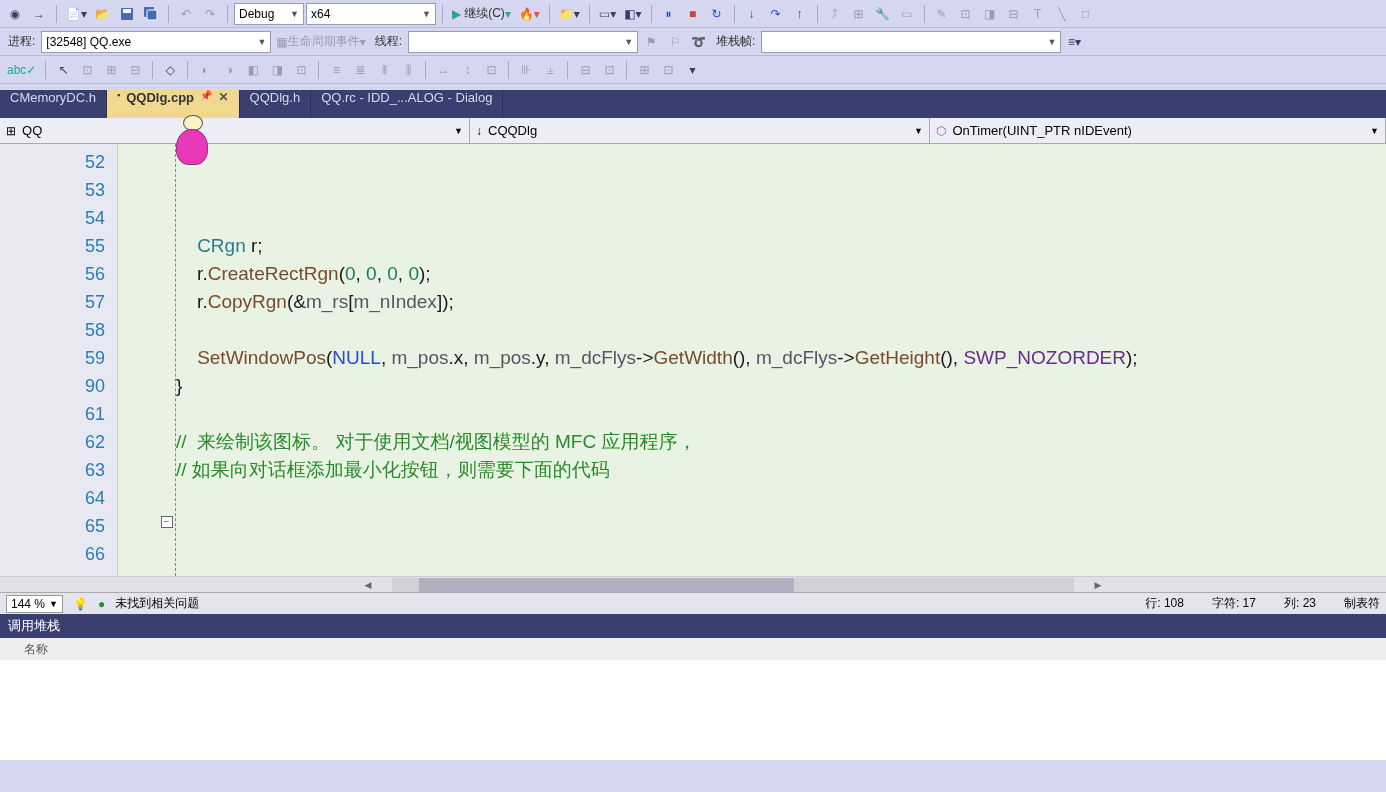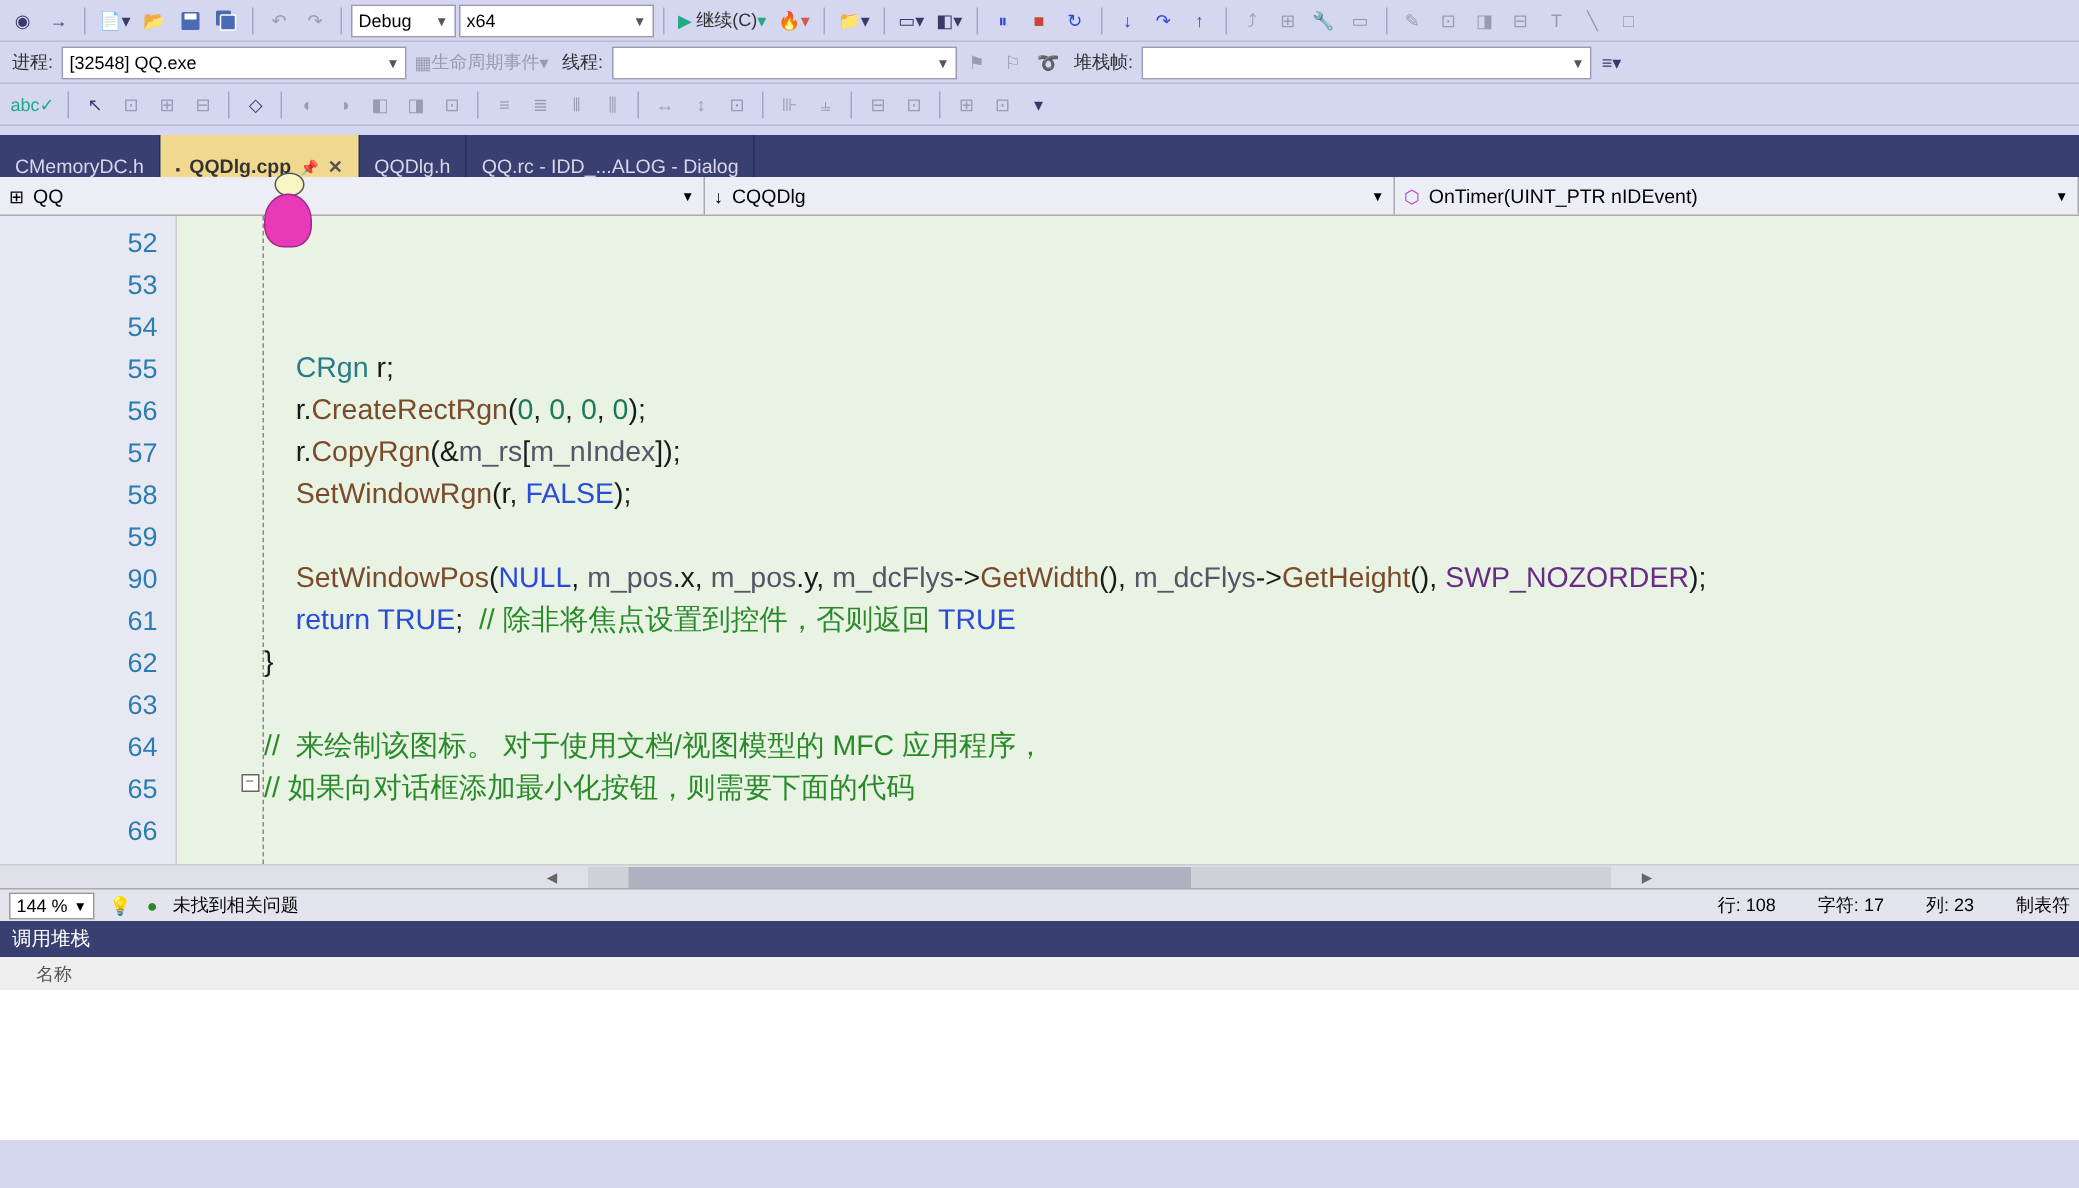--- a/index.html
+++ b/index.html
@@ -11,21 +11,21 @@
 .tb-sep { width: 1px; height: 18px; background: #a5a8c5; margin: 0 4px; }
 .tb-dropdown { display: inline-flex; align-items: center; height: 22px; border: 1px solid #9a9ab5; background: #fff; padding: 0 4px; min-width: 70px; font-size: 12px; }
 .tb-dropdown.wide { min-width: 230px; gap: 20px; }
 .tb-dropdown .arrow { margin-left: auto; font-size: 9px; color: #555; }
 .tb-label { color: #333; padding: 0 4px; }
 .tb-hot { color: #d9534f; }
 .tb-green { color: #2a8; }
 .tb-icon-svg { width: 16px; height: 16px; }
 
 .tabs-row { display: flex; background: #3a3f72; height: 28px; align-items: stretch; margin-top: 6px; }
-.tab { display: flex; align-items: flex-end; padding: 0 10px; color: #d8d8e8; border-right: 1px solid #2a2e55; font-size: 13px; gap: 6px; cursor: pointer; }
+.tab { display: flex; align-items: flex-start; padding: 0 10px; color: #d8d8e8; border-right: 1px solid #2a2e55; font-size: 13px; gap: 6px; cursor: pointer; }
 .tab.active { background: #f0d98f; color: #333; font-weight: bold; }
 .tab .pin { font-size: 10px; color: #777; }
 .tab .close { font-size: 12px; color: #555; cursor: pointer; }
 
 .nav-row { display: flex; height: 26px; background: #ededf6; border-bottom: 1px solid #aaa; }
 .nav-combo { display: flex; align-items: center; border-right: 1px solid #aaa; padding: 0 6px; font-size: 13px; flex: 1; }
 .nav-combo.first { flex: 0 0 470px; }
 .nav-combo.second { flex: 0 0 460px; }
 .nav-combo .arrow { margin-left: auto; font-size: 9px; }
 .nav-icon { margin-right: 6px; font-size: 12px; }
@@ -263,24 +263,22 @@
       </div>
       <div style="height: 28px;"></div>
     </div>
   <div class="code" id="codebody">
       <div class="code-line"></div>
       <div class="code-line"></div>
       <div class="code-line"></div>
       <div class="code-line">    <span class="k-type">CRgn</span> r;</div>
       <div class="code-line">    r.<span class="k-func">CreateRectRgn</span>(<span class="k-num">0</span>, <span class="k-num">0</span>, <span class="k-num">0</span>, <span class="k-num">0</span>);</div>
       <div class="code-line">    r.<span class="k-func">CopyRgn</span>(&amp;<span class="k-var">m_rs</span>[<span class="k-var">m_nIndex</span>]);</div>
-      <div class="code-line">    <span class="k-func">SetWindowRgn</span>(r, <span class="k-null">FALSE</span>);</div>
       <div class="code-line"></div>
       <div class="code-line">    <span class="k-func">SetWindowPos</span>(<span class="k-null">NULL</span>, <span class="k-var">m_pos</span>.x, <span class="k-var">m_pos</span>.y, <span class="k-var">m_dcFlys</span>-&gt;<span class="k-func">GetWidth</span>(), <span class="k-var">m_dcFlys</span>-&gt;<span class="k-func">GetHeight</span>(), <span class="k-const">SWP_NOZORDER</span>);</div>
-      <div class="code-line">    <span class="k-kw">return</span> <span class="k-null">TRUE</span>;  <span class="k-cmt">// 除非将焦点设置到控件，否则返回 <span class="k-null">TRUE</span></span></div>
       <div class="code-line">}</div>
       <div class="code-line"></div>
       <div class="code-line"><span class="k-cmt">//  来绘制该图标。 对于使用文档/视图模型的 MFC 应用程序，</span></div>
       <div class="code-line"><span class="k-cmt">// 如果向对话框添加最小化按钮，则需要下面的代码</span></div>
     </div>
 </div>
 
 <div class="scrollbar-h">
   <div style="width:360px"></div>
   <span class="sb-arrow">◀</span>

